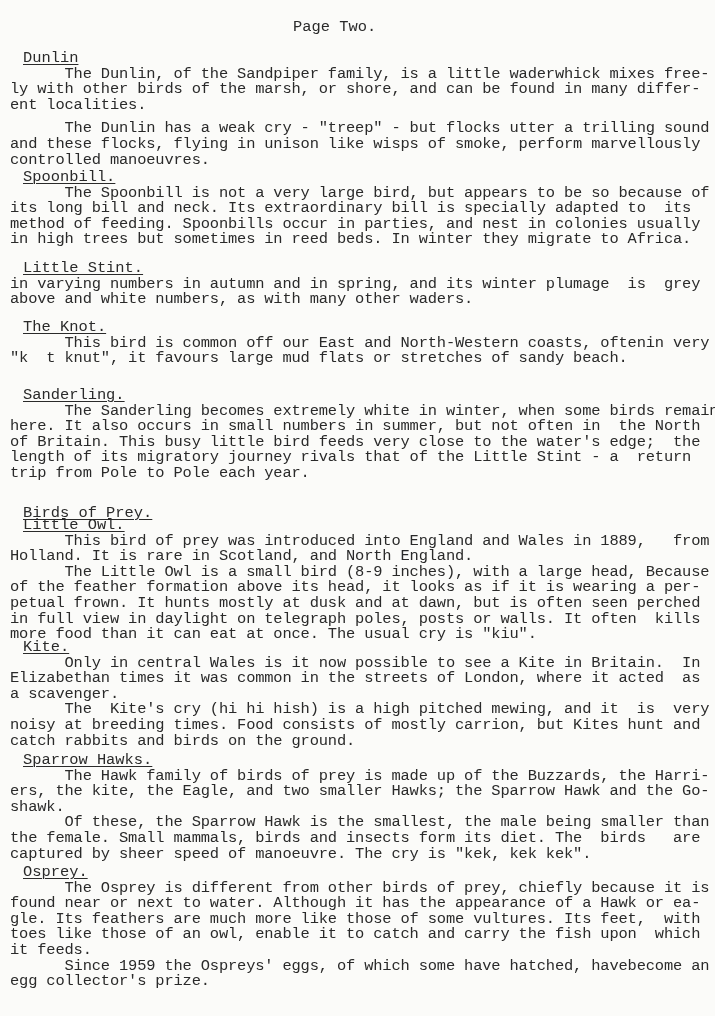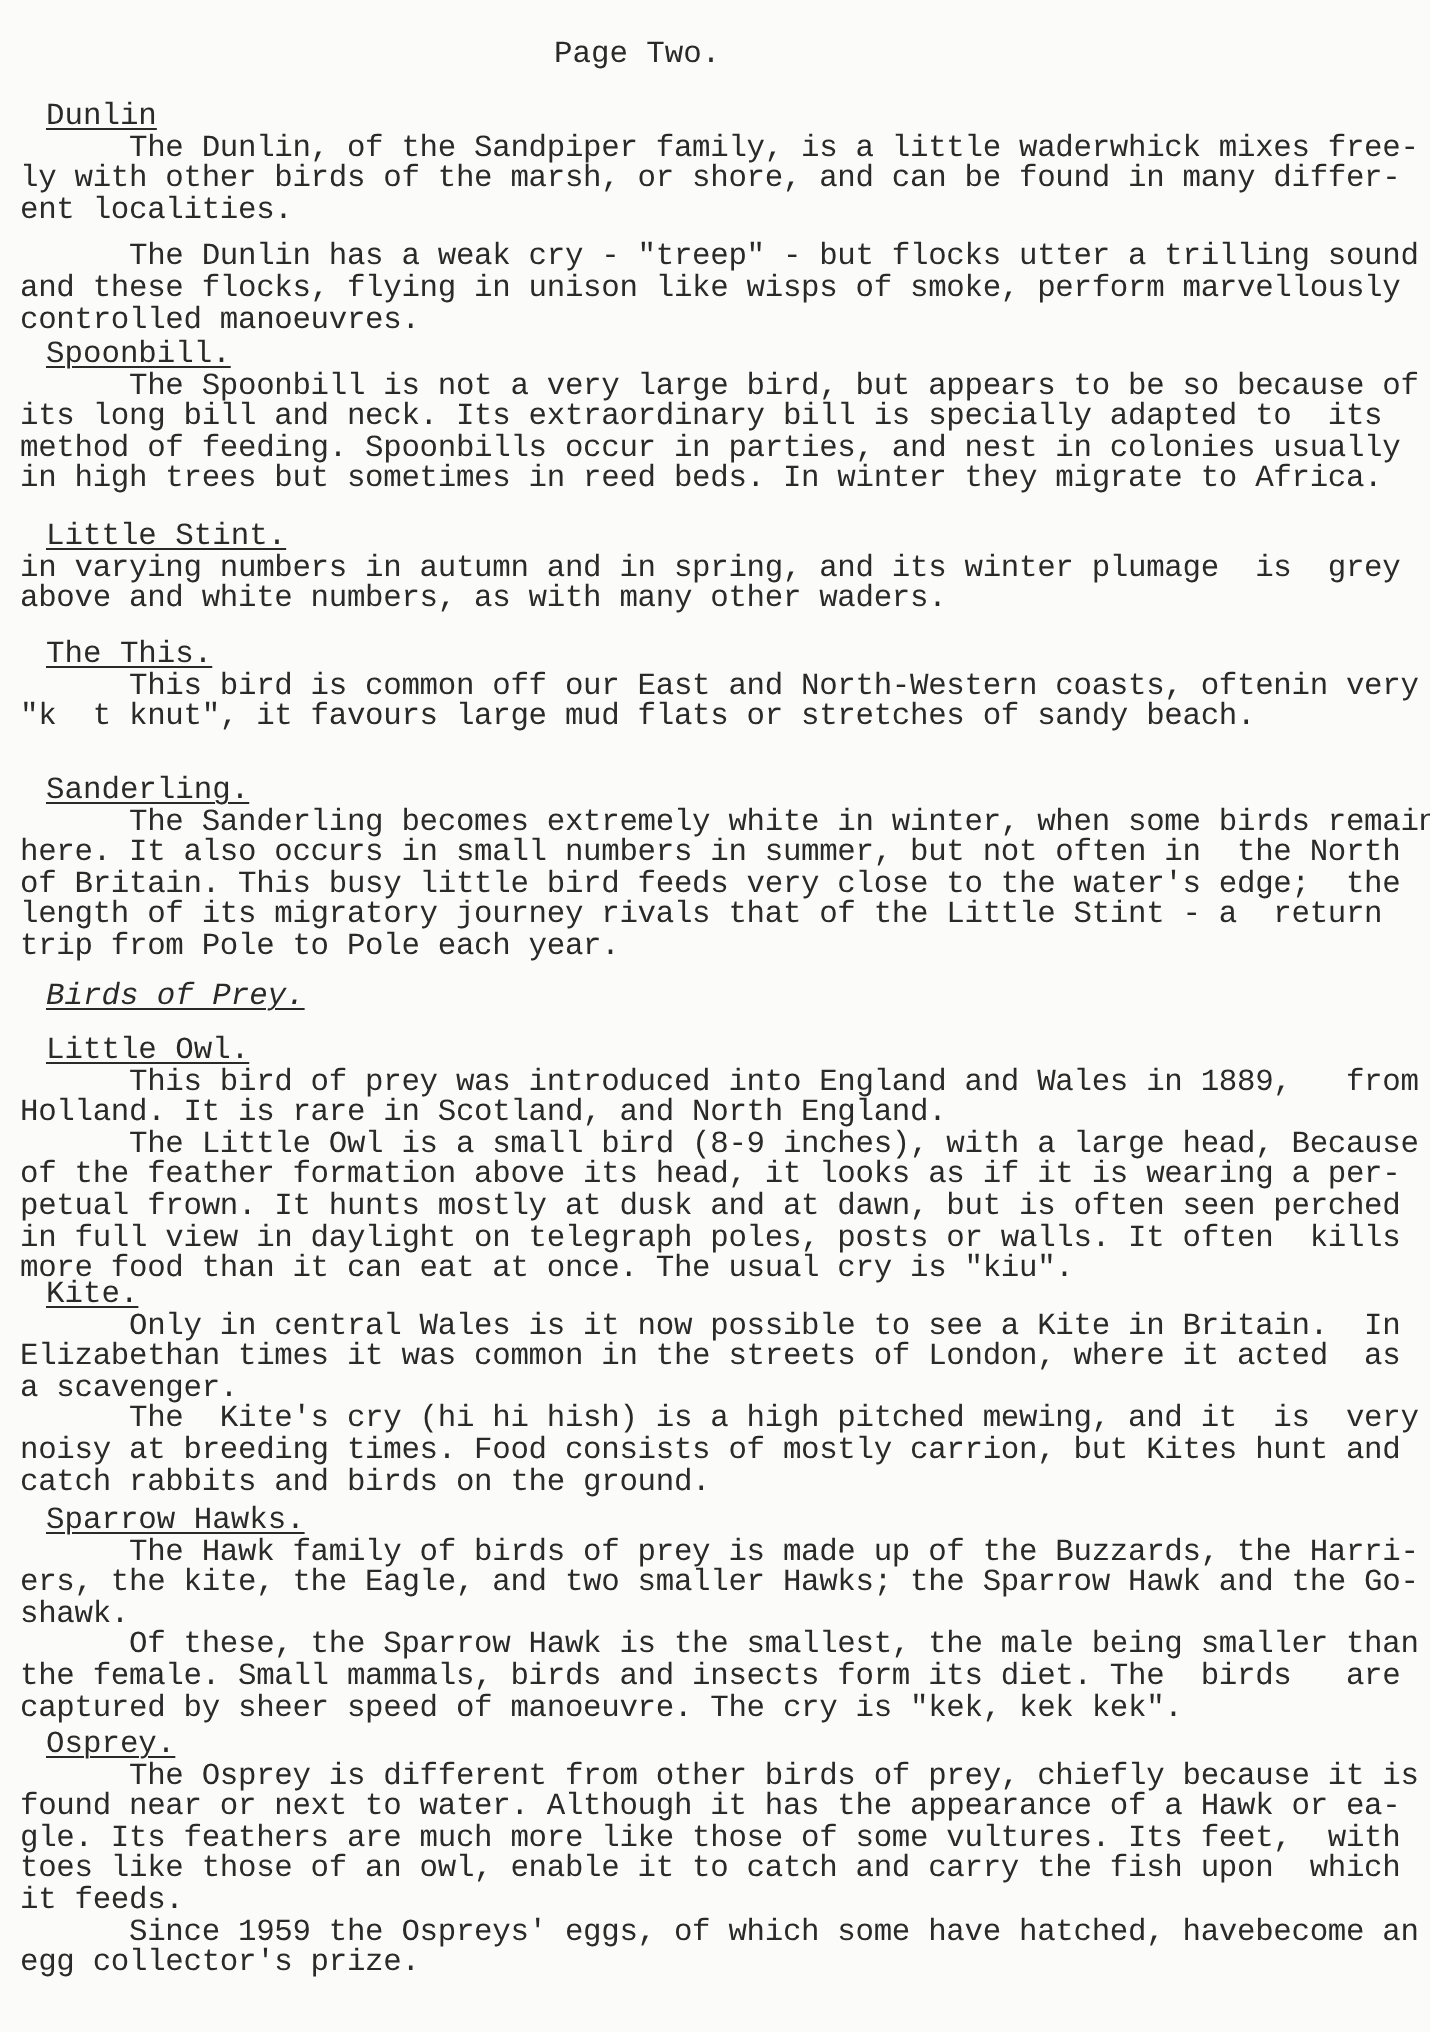--- a/index.html
+++ b/index.html
@@ -6,21 +6,21 @@
   body {
     width: 715px; height: 1016px; overflow: hidden;
     background: #fbfbf9;
     color: #2a2a2a;
     font-family: "Liberation Mono", "DejaVu Sans Mono", monospace;
     font-size: 15.4px;
     line-height: 15.6px;
     position: relative;
   }
   .page { position: absolute; left: 10px; top: 0; width: 690px; }
-  .page-title { position: absolute; left: 267px; top: 20px; white-space: pre; }
+  .page-title { position: absolute; left: 283px; top: 20px; white-space: pre; }
   .section { position: absolute; left: 0; width: 690px; }
   .heading {
     margin-left: 13px;
     display: inline-block;
     text-decoration: underline;
     text-underline-offset: 2px;
     text-decoration-thickness: 1px;
     white-space: pre;
   }
   .line { display: block; white-space: pre; letter-spacing: -0.01em; }
@@ -28,21 +28,21 @@
 </style>
 </head>
 <body>
 
 <div class="page">
   <div class="page-title">Page Two.</div>
   <div id="sections">
       <div class="section" style="top: 51px;"><div class="heading">Dunlin</div><span class="line">      The Dunlin, of the Sandpiper family, is a little waderwhick mixes free-</span><span class="line">ly with other birds of the marsh, or shore, and can be found in many differ-</span><span class="line">ent localities.</span><span class="gap" style="display: block;"></span><span class="line">      The Dunlin has a weak cry - "treep" - but flocks utter a trilling sound</span><span class="line">and these flocks, flying in unison like wisps of smoke, perform marvellously</span><span class="line">controlled manoeuvres.</span></div>
       <div class="section" style="top: 170px;"><div class="heading">Spoonbill.</div><span class="line">      The Spoonbill is not a very large bird, but appears to be so because of</span><span class="line">its long bill and neck. Its extraordinary bill is specially adapted to  its</span><span class="line">method of feeding. Spoonbills occur in parties, and nest in colonies usually</span><span class="line">in high trees but sometimes in reed beds. In winter they migrate to Africa.</span></div>
       <div class="section" style="top: 250px; margin-top: 11px;"><div class="heading">Little Stint.</div><span class="line">in varying numbers in autumn and in spring, and its winter plumage  is  grey</span><span class="line">above and white numbers, as with many other waders.</span></div>
-      <div class="section" style="top: 320px;"><div class="heading">The This.</div><span class="line">      This bird is common off our East and North-Western coasts, oftenin very</span><span class="line">"k  t knut", it favours large mud flats or stretches of sandy beach.</span></div>
+      <div class="section" style="top: 320px;"><div class="heading">The Knot.</div><span class="line">      This bird is common off our East and North-Western coasts, oftenin very</span><span class="line">"k  t knut", it favours large mud flats or stretches of sandy beach.</span></div>
       <div class="section" style="top: 388px;"><div class="heading">Sanderling.</div><span class="line">      The Sanderling becomes extremely white in winter, when some birds remain</span><span class="line">here. It also occurs in small numbers in summer, but not often in  the North</span><span class="line">of Britain. This busy little bird feeds very close to the water's edge;  the</span><span class="line">length of its migratory journey rivals that of the Little Stint - a  return</span><span class="line">trip from Pole to Pole each year.</span></div>
-      <div class="section" style="top: 491px; font-style: italic;"><div class="heading">Birds of Prey.</div></div>
+      <div class="section" style="top: 506px;"><div class="heading">Birds of Prey.</div></div>
       <div class="section" style="top: 518px;"><div class="heading">Little Owl.</div><span class="line">      This bird of prey was introduced into England and Wales in 1889,   from</span><span class="line">Holland. It is rare in Scotland, and North England.</span><span class="line">      The Little Owl is a small bird (8-9 inches), with a large head, Because</span><span class="line">of the feather formation above its head, it looks as if it is wearing a per-</span><span class="line">petual frown. It hunts mostly at dusk and at dawn, but is often seen perched</span><span class="line">in full view in daylight on telegraph poles, posts or walls. It often  kills</span><span class="line">more food than it can eat at once. The usual cry is "kiu".</span></div>
       <div class="section" style="top: 640px;"><div class="heading">Kite.</div><span class="line">      Only in central Wales is it now possible to see a Kite in Britain.  In</span><span class="line">Elizabethan times it was common in the streets of London, where it acted  as</span><span class="line">a scavenger.</span><span class="line">      The  Kite's cry (hi hi hish) is a high pitched mewing, and it  is  very</span><span class="line">noisy at breeding times. Food consists of mostly carrion, but Kites hunt and</span><span class="line">catch rabbits and birds on the ground.</span></div>
       <div class="section" style="top: 753px;"><div class="heading">Sparrow Hawks.</div><span class="line">      The Hawk family of birds of prey is made up of the Buzzards, the Harri-</span><span class="line">ers, the kite, the Eagle, and two smaller Hawks; the Sparrow Hawk and the Go-</span><span class="line">shawk.</span><span class="line">      Of these, the Sparrow Hawk is the smallest, the male being smaller than</span><span class="line">the female. Small mammals, birds and insects form its diet. The  birds   are</span><span class="line">captured by sheer speed of manoeuvre. The cry is "kek, kek kek".</span></div>
       <div class="section" style="top: 865px;"><div class="heading">Osprey.</div><span class="line">      The Osprey is different from other birds of prey, chiefly because it is</span><span class="line">found near or next to water. Although it has the appearance of a Hawk or ea-</span><span class="line">gle. Its feathers are much more like those of some vultures. Its feet,  with</span><span class="line">toes like those of an owl, enable it to catch and carry the fish upon  which</span><span class="line">it feeds.</span><span class="line">      Since 1959 the Ospreys' eggs, of which some have hatched, havebecome an</span><span class="line">egg collector's prize.</span></div>
     </div>
 </div>
 
 </body></html>

